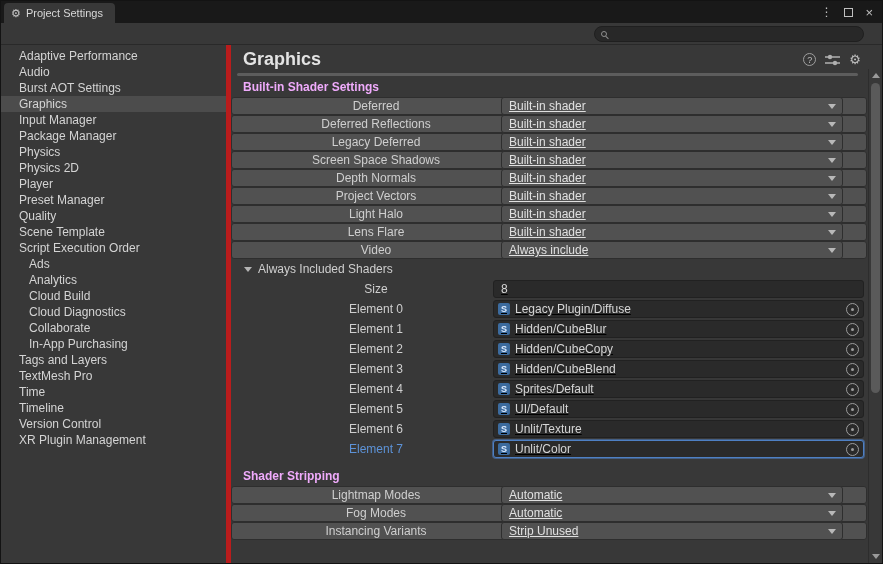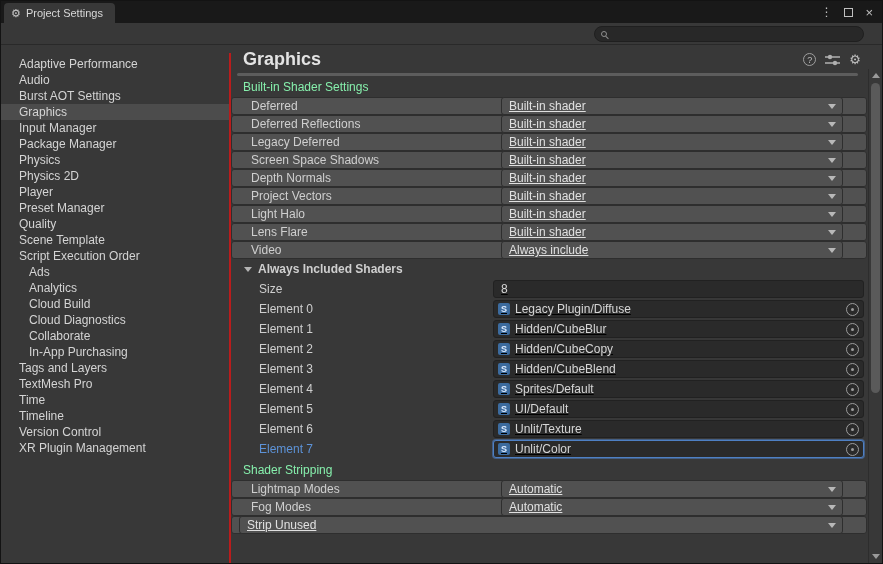--- a/index.html
+++ b/index.html
@@ -15,21 +15,21 @@
   .wc-max { width:9px; height:9px; border:1px solid #c0c0c0; }
   .wc-close { color:#c0c0c0; font-size:13px; line-height:1; }
 
   .toolbar { flex:0 0 22px; background:#383838; border-bottom:1px solid #292929; position:relative; }
   .search { position:absolute; right:18px; top:3px; width:270px; height:16px; background:#282828; border:1px solid #1f1f1f; border-radius:8px; display:flex; align-items:center; padding:0 6px; }
   .mag { width:6px; height:6px; border:1px solid #8e8e8e; border-radius:50%; position:relative; flex:0 0 6px; }
   .mag::after { content:""; position:absolute; width:4px; height:1px; background:#8e8e8e; right:-3px; bottom:-2px; transform:rotate(45deg); }
   .search input { flex:1; background:transparent; border:none; outline:none; color:#d2d2d2; font-size:11px; padding-left:5px; font-family:inherit; }
 
   .main { flex:1; display:flex; min-height:0; }
-  .sidebar { flex:0 0 230px; border-right:2px solid #b91c1c; padding-top:3px; overflow:hidden;margin-top:8px; }
+  .sidebar { flex:0 0 230px; border-right:5px solid #b91c1c; padding-top:3px; overflow:hidden; }
   .side-item { position:relative; height:16px; line-height:16px; padding-left:18px; font-size:12px; color:#d4d4d4; white-space:nowrap; cursor:default; }
   .side-item.child { padding-left:28px; }
   .side-item.selected { background:#4c4c4c; }
   .side-item > .tri { position:absolute; left:7px; top:6px; }
 
   .tri { width:0; height:0; border-left:4px solid transparent; border-right:4px solid transparent; border-top:5px solid #b4b4b4; display:inline-block; }
 
   .content { flex:1; position:relative; min-width:0; }
   .content-header { position:absolute; top:0; left:0; right:15px; height:26px; display:flex; align-items:center; padding:3px 6px 0 12px; }
   .content-title { flex:1; font-size:18px; font-weight:bold; color:#e3e3e3; }
@@ -39,27 +39,27 @@
 
   .hscroll { position:absolute; top:28px; left:6px; right:24px; height:3px; background:#5d5d5d; border-radius:2px; }
 
   .vscroll { position:absolute; top:24px; right:0; bottom:0; width:14px; border-left:1px solid #2d2d2d; background:#383838; }
   .vs-up { position:absolute; top:4px; left:3px; width:0; height:0; border-left:4px solid transparent; border-right:4px solid transparent; border-bottom:5px solid #9a9a9a; }
   .vs-down { position:absolute; bottom:4px; left:3px; width:0; height:0; border-left:4px solid transparent; border-right:4px solid transparent; border-top:5px solid #9a9a9a; }
   .vs-thumb { position:absolute; top:14px; left:2px; width:9px; height:310px; background:#5a5a5a; border-radius:5px; }
 
   .rows { position:absolute; top:32px; left:0; right:15px; bottom:0; overflow:hidden; }
   .row { height:20px; display:flex; align-items:center; }
-  .row.header:not(:first-child) { margin-top:1px; }
-  .section-title { font-size:12px; font-weight:normal; color:#86efac; padding-left:12px; white-space:nowrap; }
-  .row-label { flex:0 0 262px; padding-left:12px; font-size:12px; color:#cfcfcf; white-space:nowrap; overflow:hidden; }
+  .row.header:not(:first-child) { margin-top:7px; }
+  .section-title { font-size:12px; font-weight:bold; color:#f0abfc; padding-left:12px; white-space:nowrap; }
+  .row-label { flex:0 0 262px; padding-left:12px; font-size:12px; color:#cfcfcf; white-space:nowrap; overflow:hidden;text-align:center; }
   .row-label.indent1 { padding-left:28px; }
   .row-label.sel { color:#5d93d8; }
   .row.foldout > .tri { margin-left:13px; margin-right:6px; flex:0 0 auto; }
-  .foldout-label { font-size:12px; color:#cfcfcf; white-space:nowrap;font-weight:bold; }
+  .foldout-label { font-size:12px; color:#cfcfcf; white-space:nowrap; }
   .row-value { flex:1; margin-right:3px; position:relative;text-decoration:underline; }
 
   .dropdown { height:18px; background:#515151; border:1px solid #2e2e2e; border-radius:3px; display:flex; align-items:center; padding:0 20px 0 7px; position:relative; font-size:12px; color:#e0e0e0; white-space:nowrap; cursor:default; }
   .dd-arrow { position:absolute; right:6px; top:6px; width:0; height:0; border-left:4px solid transparent; border-right:4px solid transparent; border-top:5px solid #b8b8b8; }
 
   .textfield { width:100%; height:18px; background:#2a2a2a; border:1px solid #212121; border-radius:3px; color:#d6d6d6; font-size:12px; padding:0 7px; font-family:inherit; outline:none; display:block; }
 
   .objfield { height:18px; background:#2a2a2a; border:1px solid #212121; border-radius:3px; display:flex; align-items:center; gap:5px; padding:0 22px 0 4px; position:relative; font-size:12px; color:#d6d6d6; white-space:nowrap; cursor:default; }
   .objfield.sel { border-color:#4e80c4; box-shadow:0 0 0 1px rgba(78,128,196,.55); }
   .shader-icon { width:12px; height:12px; border-radius:2px; background:#3c6b9e; color:#dcebff; font-size:9px; font-weight:bold; line-height:12px; text-align:center; flex:0 0 12px; }
@@ -326,20 +326,21 @@
           <div class="row dropdown">
             <span class="row-label">Fog Modes</span>
             <div class="row-value">
               <div class="dropdown">
                 <span>Automatic</span>
                 <span class="dd-arrow"></span>
               </div>
             </div>
           </div>
           <div class="row dropdown">
+            <span class="row-label">Instancing Variants</span>
             <div class="row-value">
               <div class="dropdown">
                 <span>Strip Unused</span>
                 <span class="dd-arrow"></span>
               </div>
             </div>
           </div>
         </div>
 
       <div class="vscroll">

